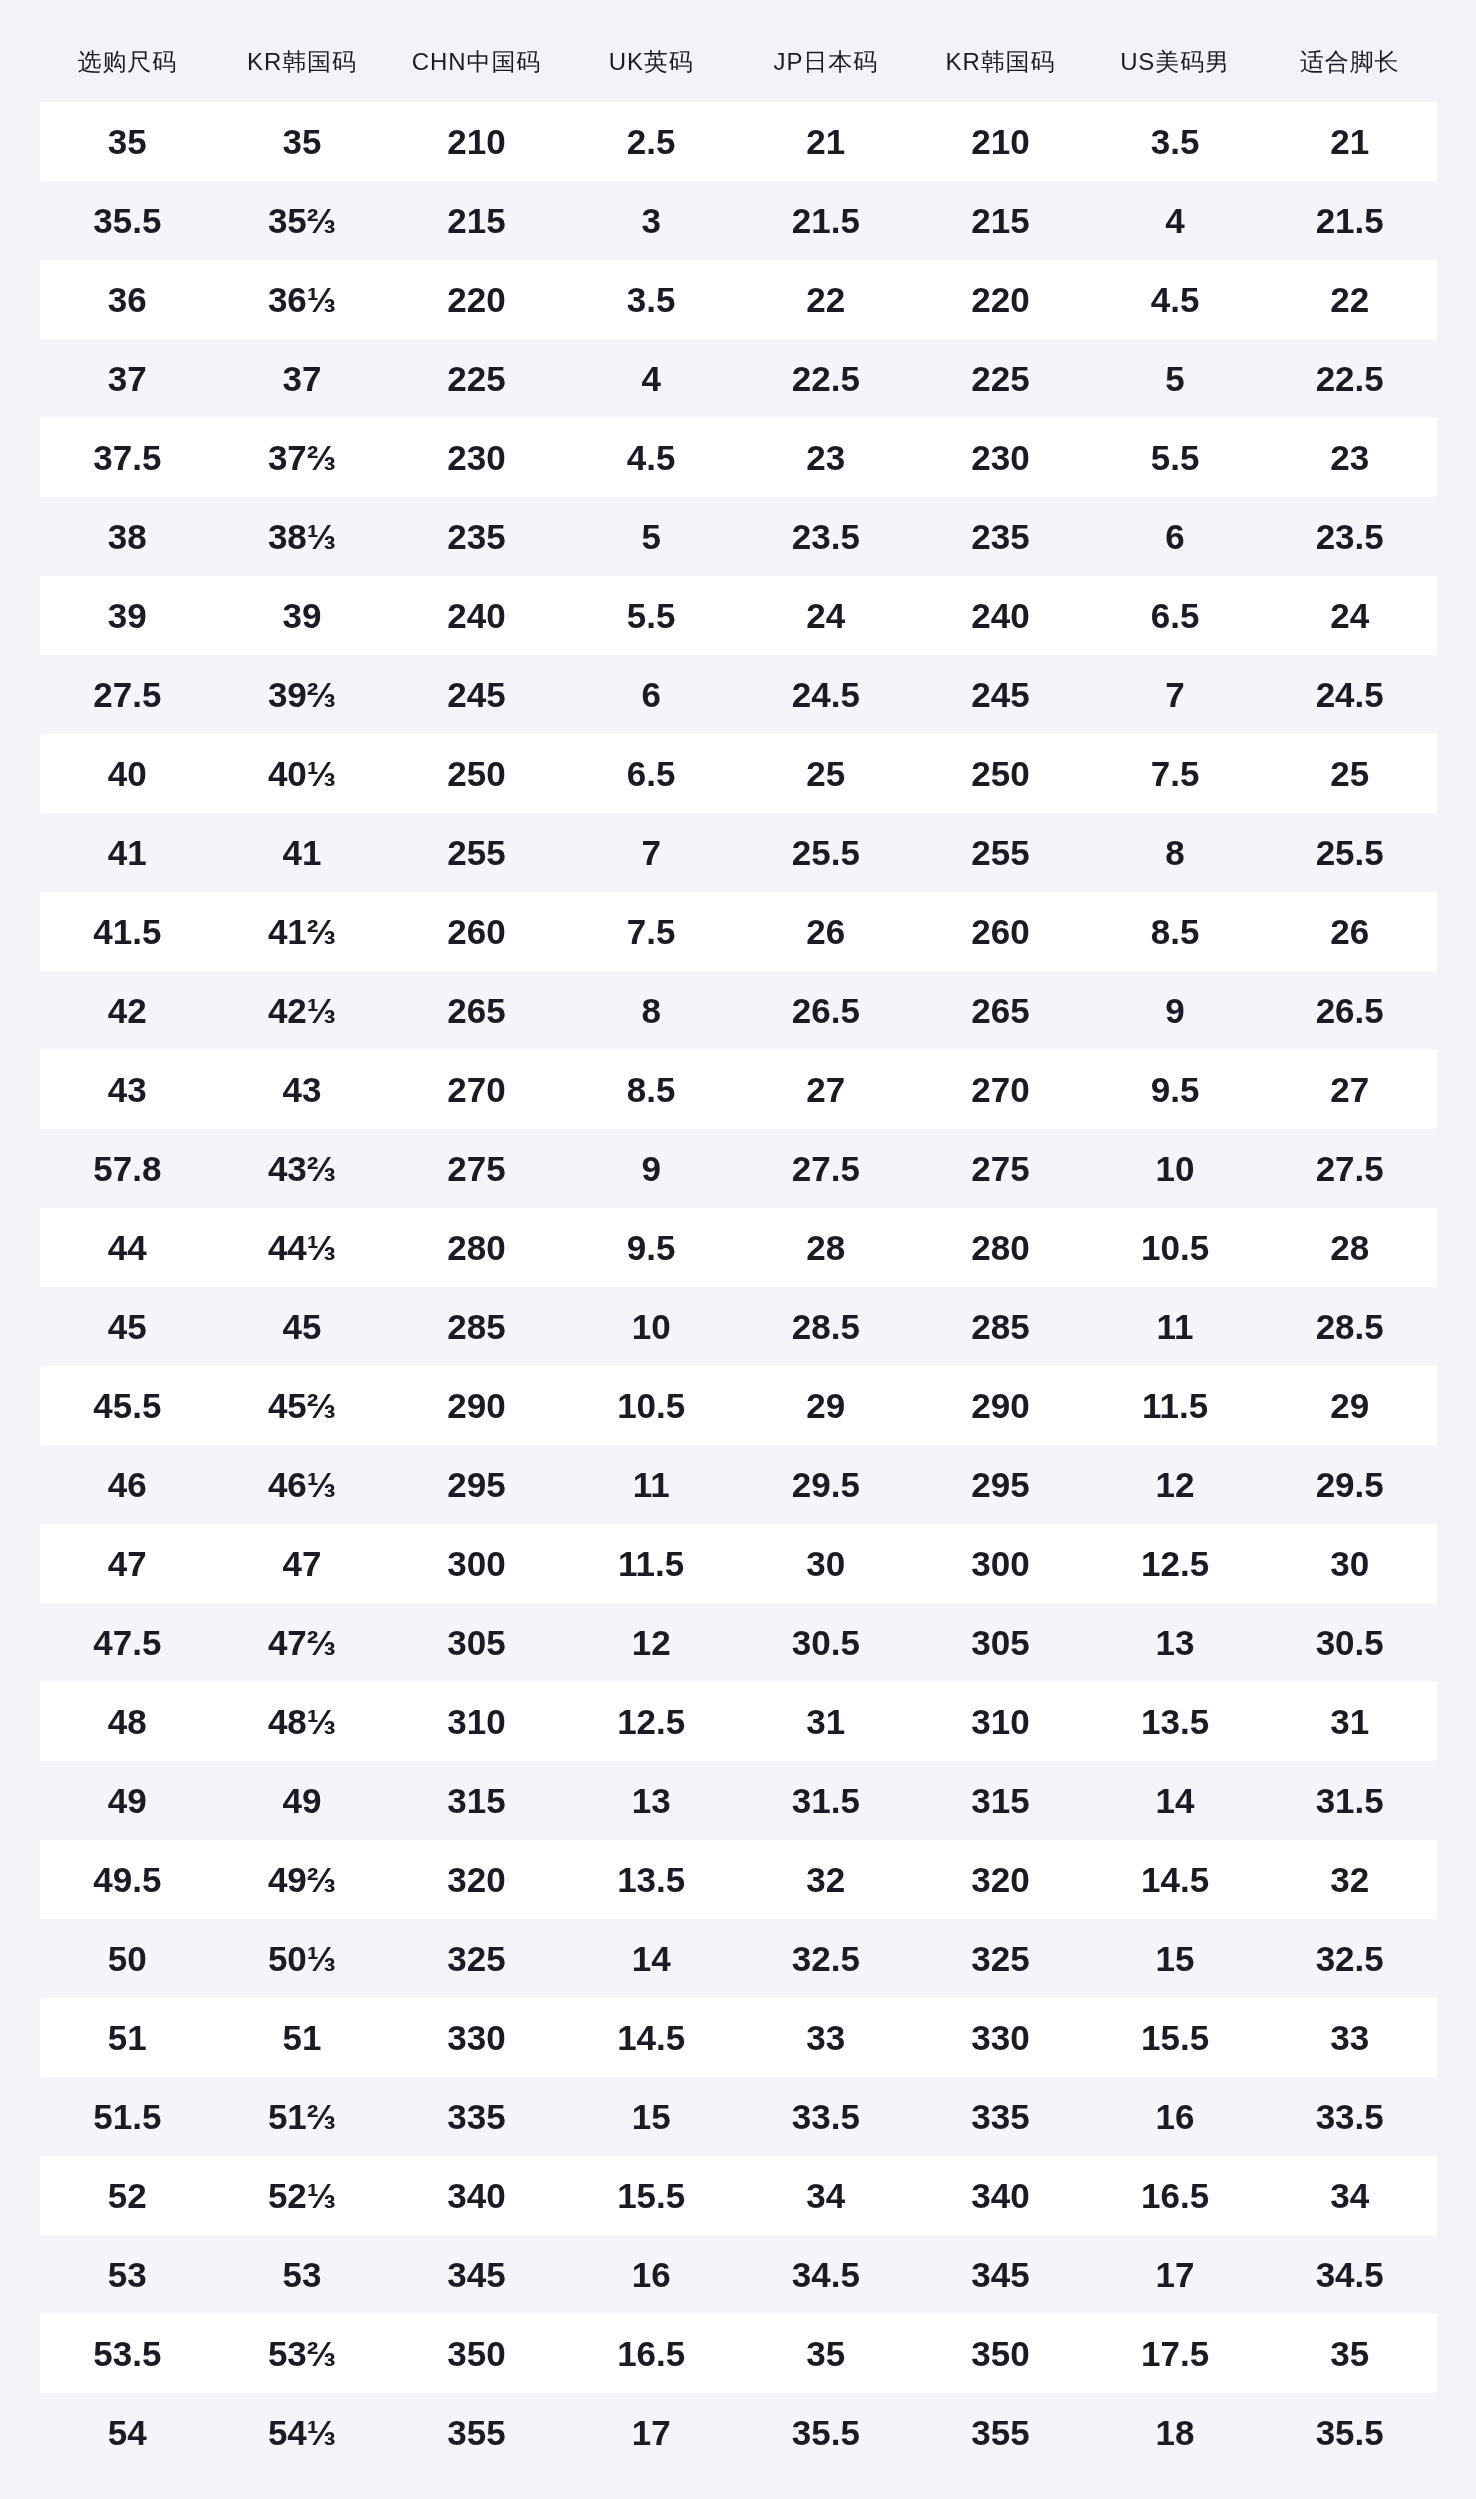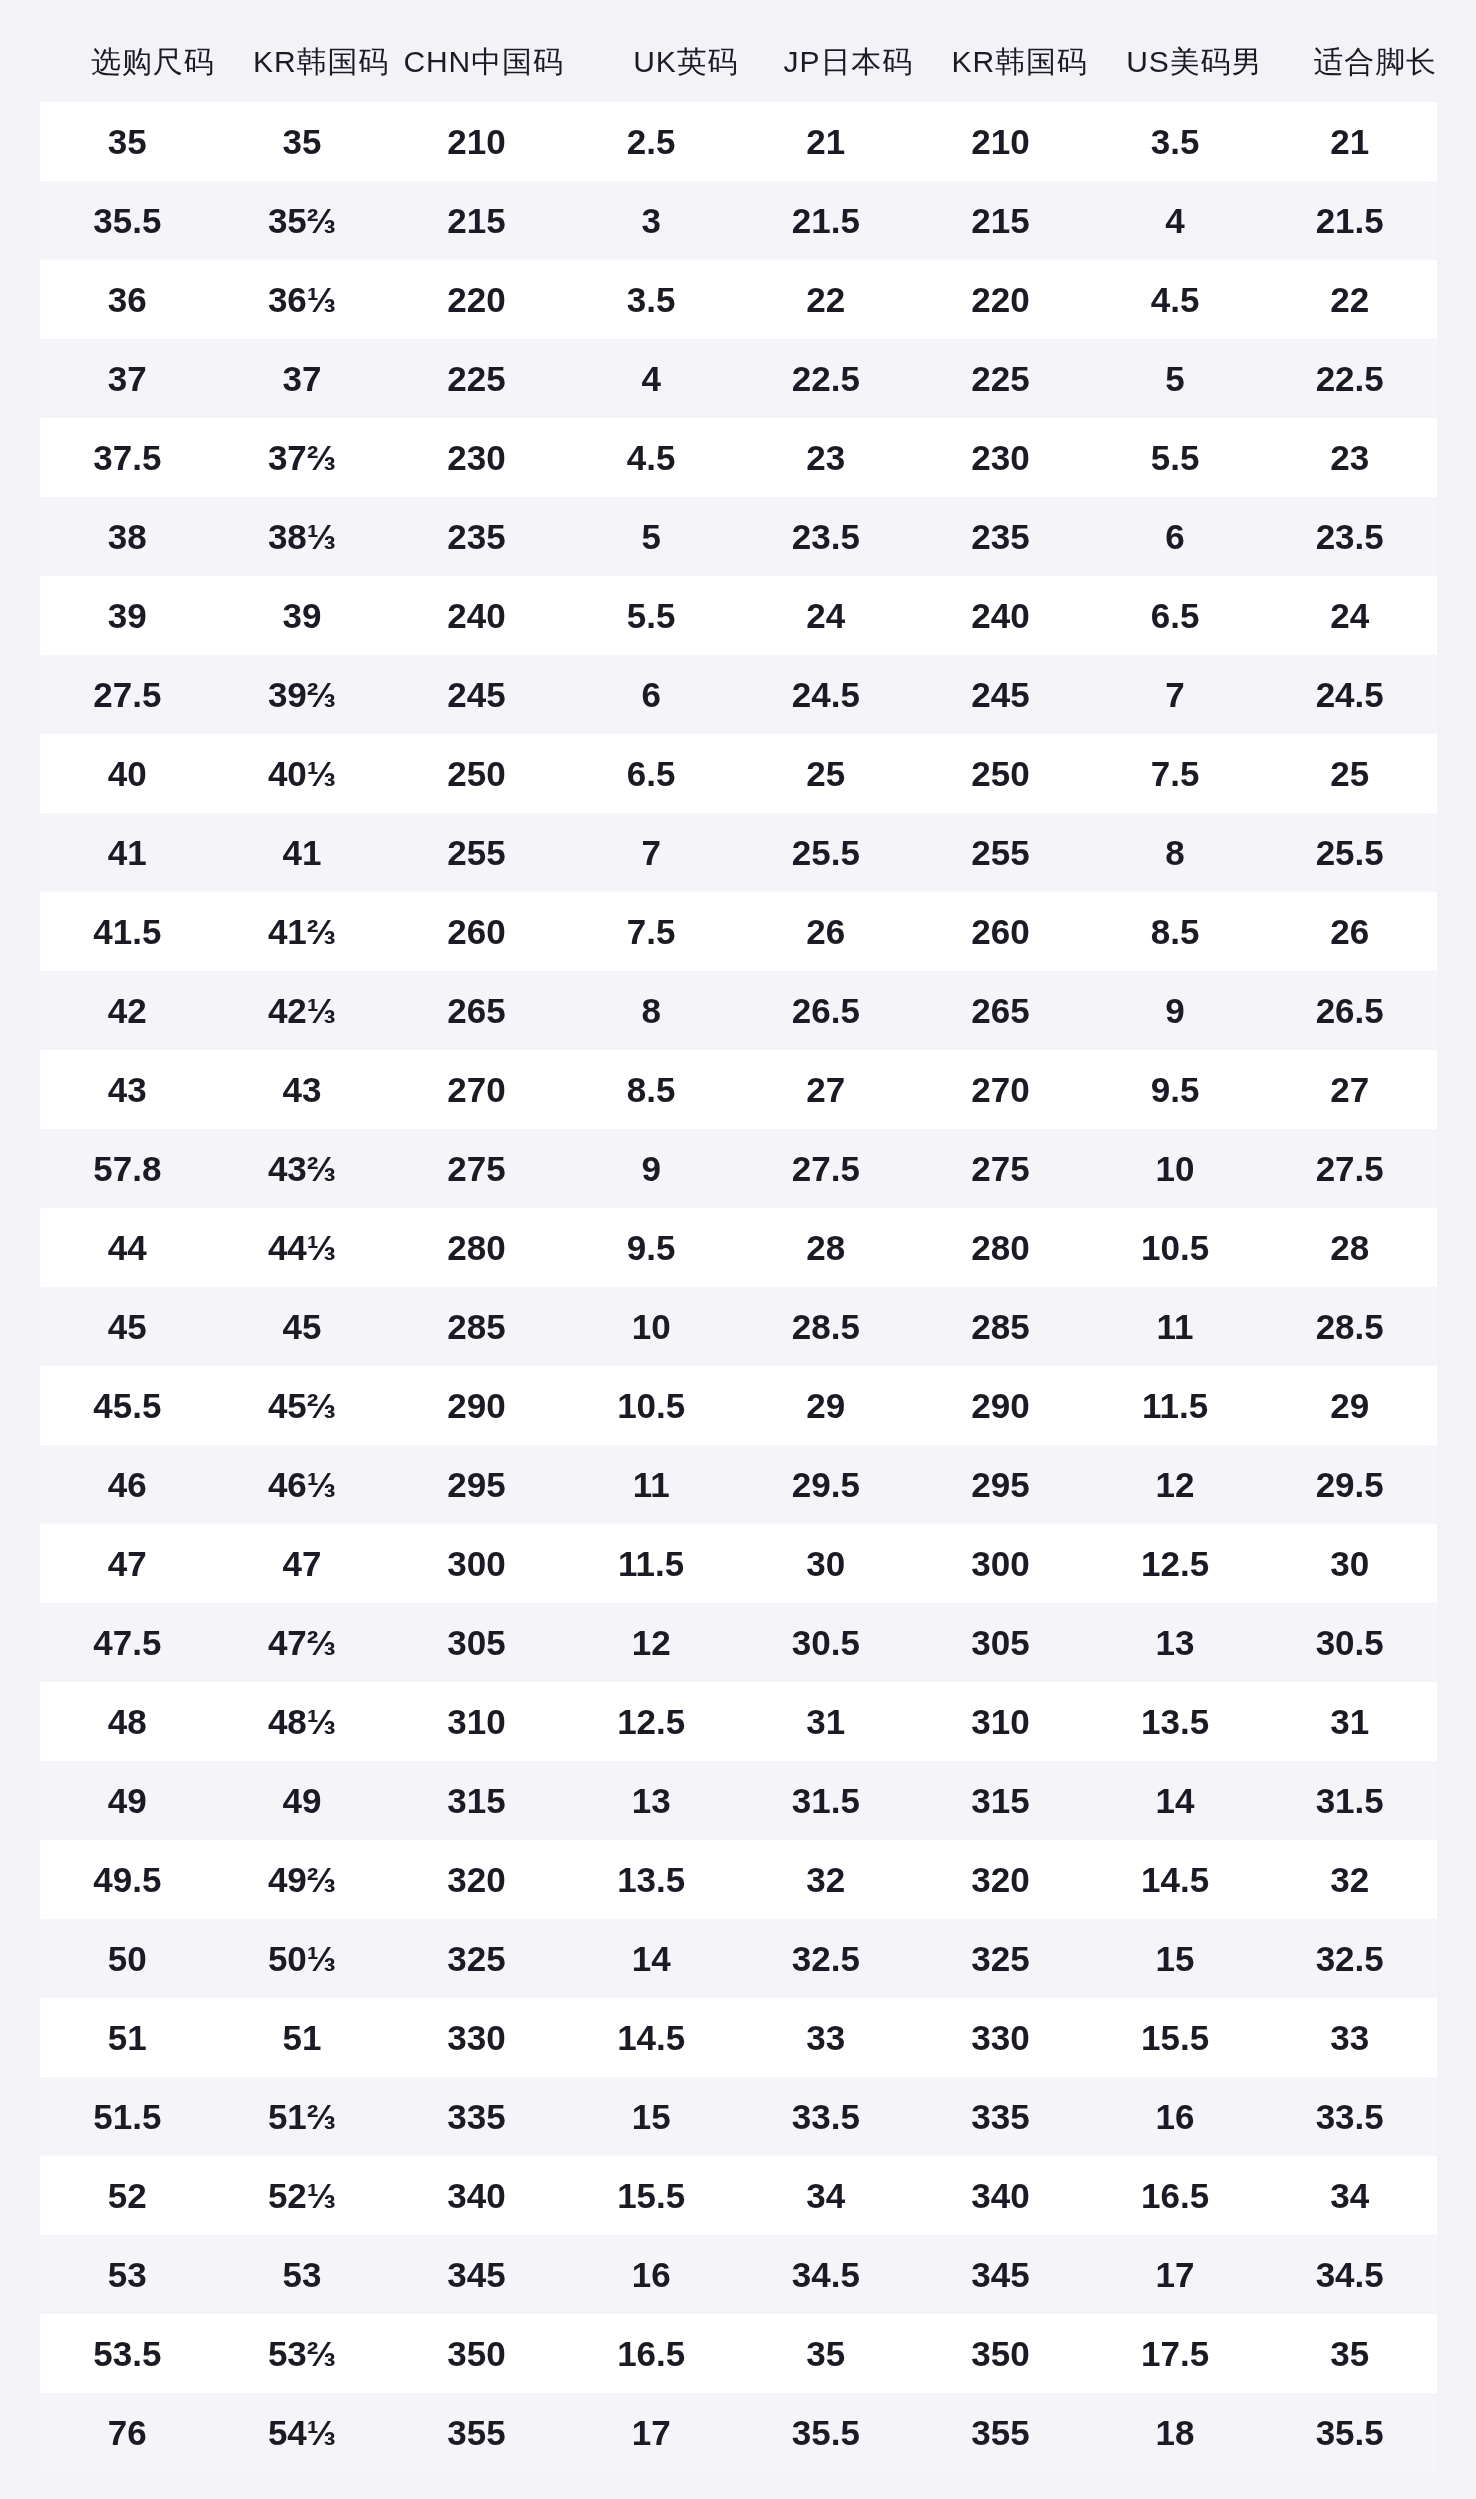--- a/index.html
+++ b/index.html
@@ -21,22 +21,22 @@
     margin:0 40px;
   }
   .header-row{
     display:grid;
     grid-template-columns:repeat(8,1fr);
     height:102px;
     padding-top:22px;
     align-items:center;
   }
   .header-cell{
-    text-align:right;
-    font-size:30px;
+    text-align:center;
+    font-size:24px;
     font-weight:400;
     letter-spacing:0.9px;
     white-space:nowrap;
   }
   .table-body .row{
     display:grid;
     grid-template-columns:repeat(8,1fr);
     height:79px;
     align-items:center;
   }
@@ -348,21 +348,21 @@
         <span class="cell">53.5</span>
         <span class="cell">53⅔</span>
         <span class="cell">350</span>
         <span class="cell">16.5</span>
         <span class="cell">35</span>
         <span class="cell">350</span>
         <span class="cell">17.5</span>
         <span class="cell">35</span>
       </div>
       <div class="row">
-        <span class="cell">76</span>
+        <span class="cell">54</span>
         <span class="cell">54⅓</span>
         <span class="cell">355</span>
         <span class="cell">17</span>
         <span class="cell">35.5</span>
         <span class="cell">355</span>
         <span class="cell">18</span>
         <span class="cell">35.5</span>
       </div>
     </div>
 </div>

